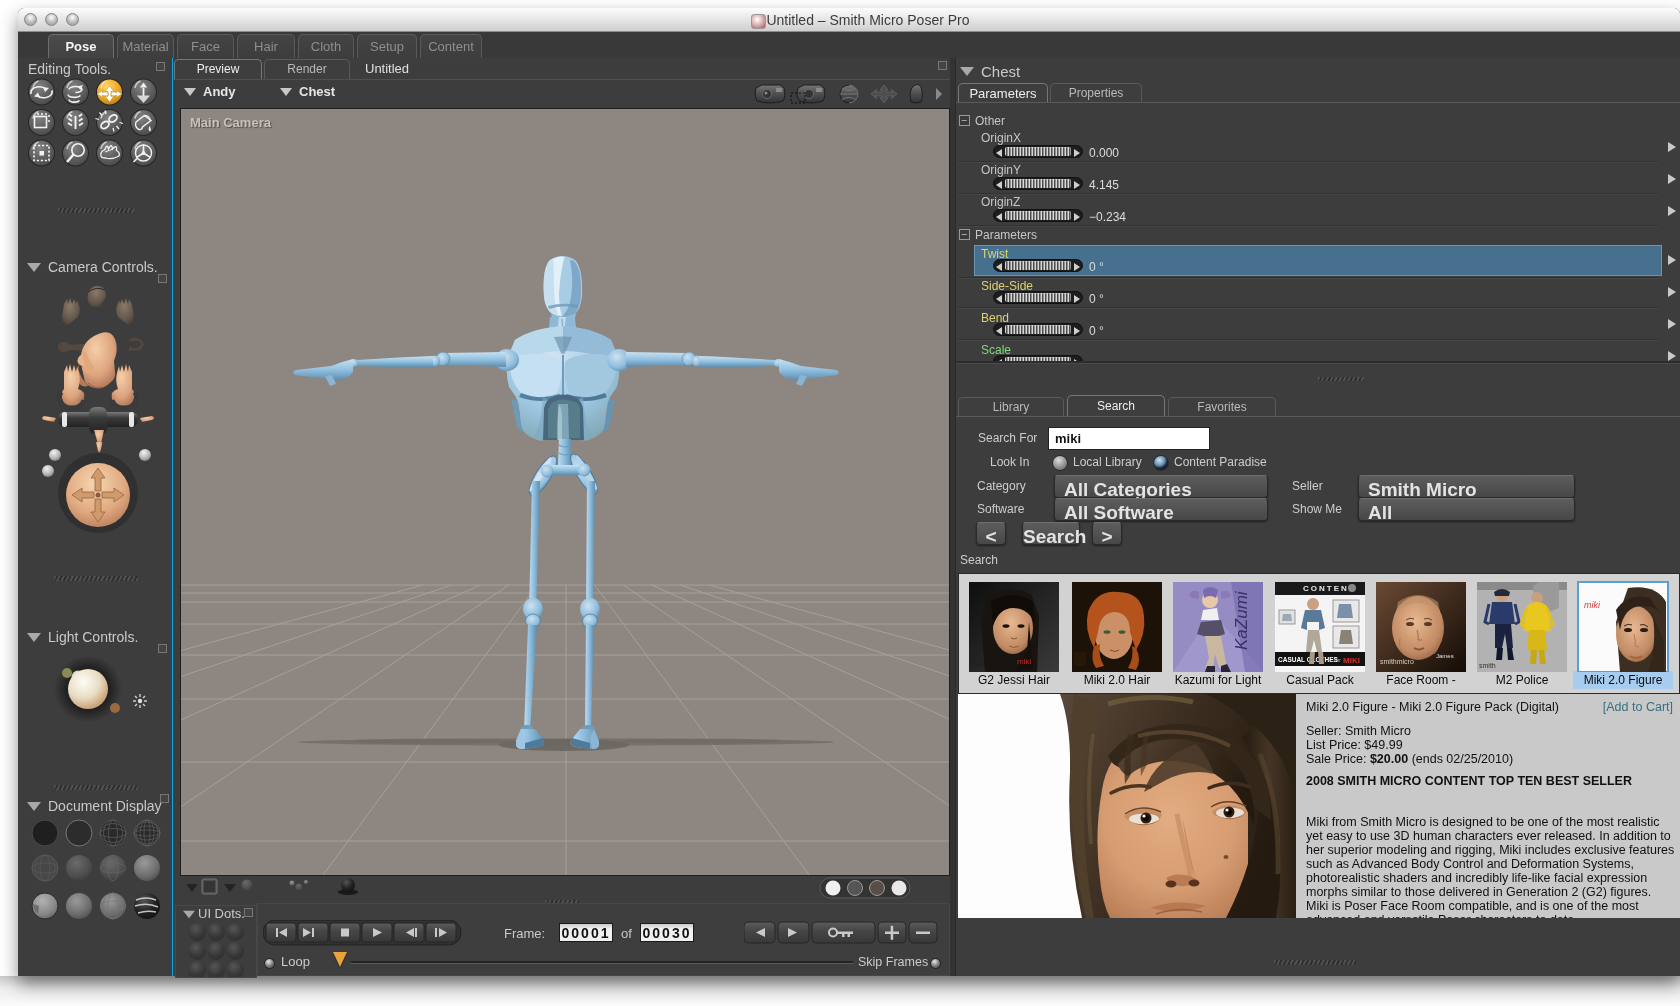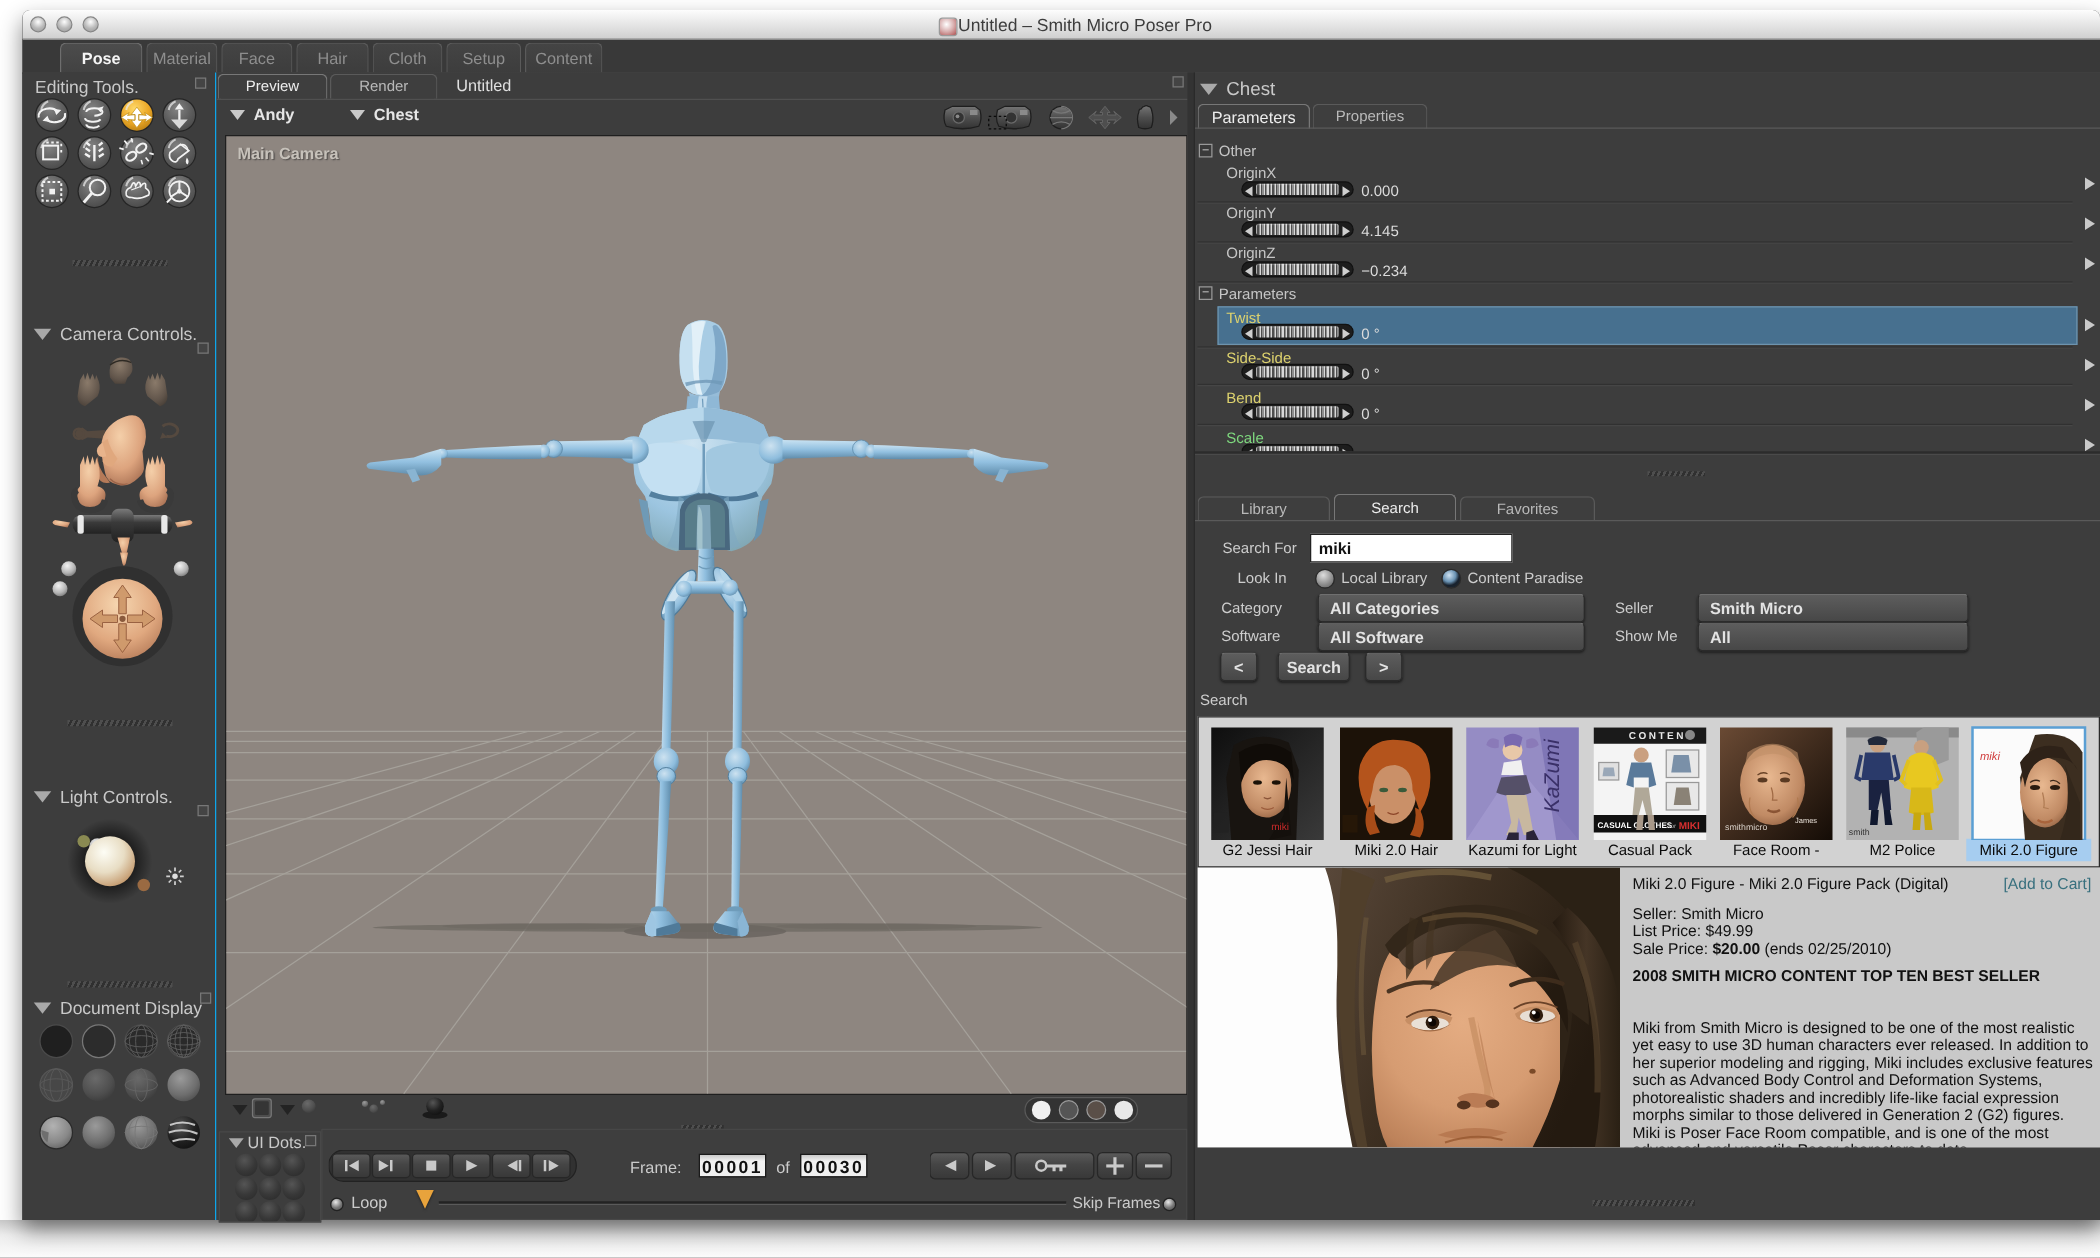--- a/index.html
+++ b/index.html
@@ -31,21 +31,21 @@
 .pval{font-size:12px;color:#dcdcdc;}
 .slider{width:90px;height:13px;border-radius:7px;background:#1d1d1d;border:1px solid #111;box-sizing:border-box;position:absolute;}
 .slider .ribs{position:absolute;left:11px;top:1px;width:66px;height:9px;border-radius:2px;background:repeating-linear-gradient(90deg,#d8d8d8 0 1px,#4e4e4e 1px 2px,#8e8e8e 2px 3px);box-shadow:inset 0 1px 1px rgba(255,255,255,.25);}
 .slider .la{position:absolute;left:2px;top:3px;width:0;height:0;border-top:4px solid transparent;border-bottom:4px solid transparent;border-right:6px solid #cfcfcf;}
 .slider .ra{position:absolute;right:2px;top:3px;width:0;height:0;border-top:4px solid transparent;border-bottom:4px solid transparent;border-left:6px solid #cfcfcf;}
 .rarr{width:0;height:0;border-top:5px solid transparent;border-bottom:5px solid transparent;border-left:8px solid #c9c9c9;}
 .hline{height:1px;background:#303030;box-shadow:0 1px 0 #484848;opacity:0.85;}
 .minus{width:11px;height:11px;border:1px solid #999;background:#3a3a3a;color:#ccc;font-size:10px;line-height:9px;text-align:center;box-sizing:border-box;}
 
 .flab{font-size:12px;color:#cdcdcd;}
-.dbtn{background:linear-gradient(#5d5d5d,#474747);border:1px solid #2a2a2a;border-top-color:#6f6f6f;border-radius:4px;color:#e3e3e3;font-weight:bold;font-size:13px;box-sizing:border-box;box-shadow:0 1px 2px rgba(0,0,0,.5);}
+.dbtn{background:linear-gradient(#5d5d5d,#474747);border:1px solid #2a2a2a;border-top-color:#6f6f6f;border-radius:4px;color:#e3e3e3;font-weight:bold;font-size:19px;box-sizing:border-box;box-shadow:0 1px 2px rgba(0,0,0,.5);}
 .thlab{font-size:12px;color:#0a0a0a;text-align:center;}
 .dtext{font-size:12.5px;color:#111;}
 .digits{background:linear-gradient(#c9c9c9,#f2f2f2 30%,#efefef);border:1px solid #1a1a1a;color:#101010;font-family:"Liberation Sans",sans-serif;font-weight:bold;font-size:14px;letter-spacing:2px;text-align:center;box-sizing:border-box;}
 </style>
 </head>
 <body>
 <div id="stage">
   <div class="abs" id="deskbottom"></div>
   <div class="abs" id="win">
     <div class="abs" id="maintabs">

